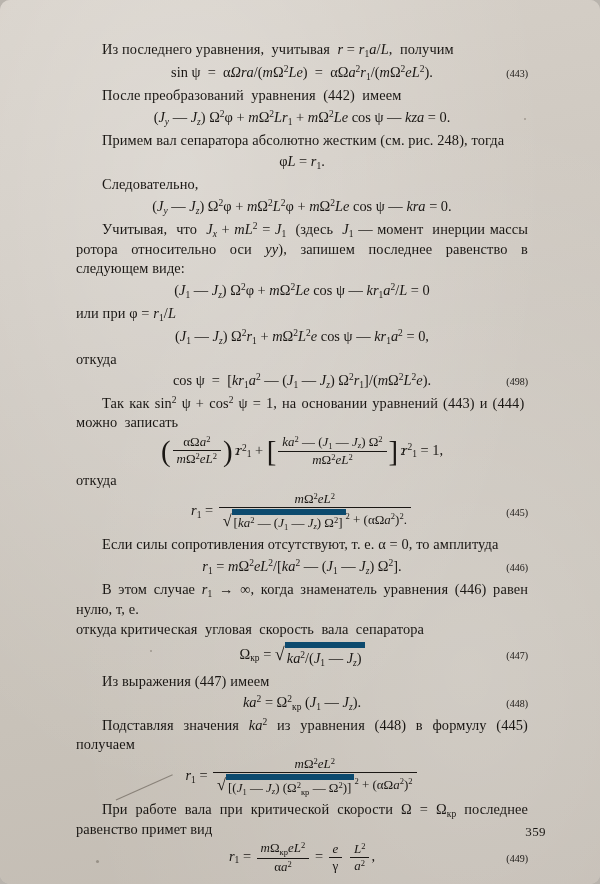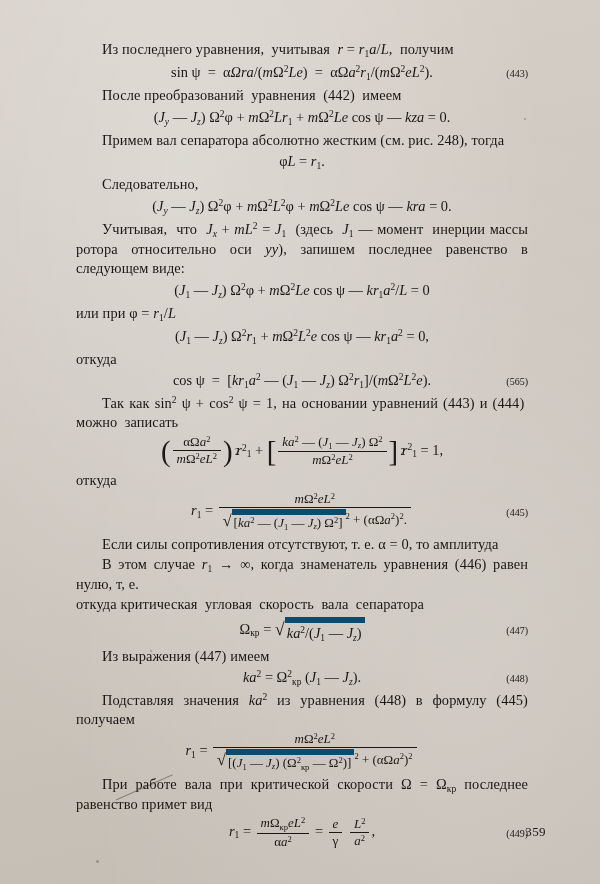--- a/index.html
+++ b/index.html
@@ -8,20 +8,21 @@
     background: #b9b4ad;
   }
   .page {
     position: relative;
     width: 600px;
     height: 884px;
     background: #cfc9c1;
     overflow: hidden;
     font-family: "Liberation Serif", serif;
     color: #1a1714;
+    border-radius: 10px;
   }
   .paper {
     position: absolute;
     left: 0; top: 0;
     width: 600px; height: 884px;
     background:
       radial-gradient(ellipse at 30% 20%, rgba(255,255,255,0.26), rgba(255,255,255,0) 62%),
       radial-gradient(ellipse at 78% 76%, rgba(255,255,255,0.18), rgba(255,255,255,0) 60%),
       linear-gradient(168deg, #d6d0c8 0%, #cdc7bf 40%, #c8c2b9 72%, #c3bcb3 100%);
   }
@@ -155,21 +156,21 @@
     <p class="noind">или при φ = <i>r</i><sub>1</sub>/<i>L</i></p>
 
     <div class="eq">
       <span class="eqbody">(<i>J</i><sub>1</sub> — <i>J<sub>z</sub></i>) Ω<sup>2</sup><i>r</i><sub>1</sub> + <i>m</i>Ω<sup>2</sup><i>L</i><sup>2</sup><i>e</i> cos ψ — <i>kr</i><sub>1</sub><i>a</i><sup>2</sup> = 0,</span>
     </div>
 
     <p class="noind">откуда</p>
 
     <div class="eq">
       <span class="eqbody">cos ψ&nbsp; =&nbsp; [<i>kr</i><sub>1</sub><i>a</i><sup>2</sup> — (<i>J</i><sub>1</sub> — <i>J<sub>z</sub></i>) Ω<sup>2</sup><i>r</i><sub>1</sub>]/(<i>m</i>Ω<sup>2</sup><i>L</i><sup>2</sup><i>e</i>).</span>
-      <span class="num">(565)</span>
+      <span class="num">(498)</span>
     </div>
 
     <p>Так как sin<sup>2</sup> ψ + cos<sup>2</sup> ψ = 1, на основании уравнений (443) и (444)&nbsp; можно&nbsp; записать</p>
 
     <div class="eq">
       <span class="eqbody">
         <span class="bigpar">(</span><span class="frac"><span class="nu">αΩ<i>a</i><sup>2</sup></span><span class="de"><i>m</i>Ω<sup>2</sup><i>eL</i><sup>2</sup></span></span><span class="bigpar">)</span><span class="stk"><span class="ex">2</span></span>&nbsp;<i>r</i><span class="stk"><span style="font-size:0.66em; vertical-align:0.5em;">2</span></span><sub>1</sub> +
         <span class="bigbr">[</span><span class="frac"><span class="nu"><i>ka</i><sup>2</sup> — (<i>J</i><sub>1</sub> — <i>J<sub>z</sub></i>) Ω<sup>2</sup></span><span class="de"><i>m</i>Ω<sup>2</sup><i>eL</i><sup>2</sup></span></span><span class="bigbr">]</span><span class="stk"><span class="ex">2</span></span>&nbsp;<i>r</i><sup>2</sup><sub>1</sub> = 1,
       </span>
     </div>
@@ -182,20 +183,24 @@
         <span class="frac">
           <span class="nu"><i>m</i>Ω<sup>2</sup><i>eL</i><sup>2</sup></span>
           <span class="de"><span class="sqrt"><span class="rad">√</span><span class="body">[<i>ka</i><sup>2</sup> — (<i>J</i><sub>1</sub> — <i>J<sub>z</sub></i>) Ω<sup>2</sup>]</span></span><sup>2</sup> + (αΩ<i>a</i><sup>2</sup>)<sup>2</sup>.</span>
         </span>
       </span>
       <span class="num">(445)</span>
     </div>
 
     <p>Если силы сопротивления отсутствуют, т. е. α = 0, то амплитуда</p>
 
+    <div class="eq">
+      <span class="eqbody"><i>r</i><sub>1</sub> = <i>m</i>Ω<sup>2</sup><i>eL</i><sup>2</sup>/[<i>ka</i><sup>2</sup> — (<i>J</i><sub>1</sub> — <i>J<sub>z</sub></i>) Ω<sup>2</sup>].</span>
+      <span class="num">(446)</span>
+    </div>
 
     <p>В этом случае <i>r</i><sub>1</sub> → ∞, когда знаменатель уравнения (446) равен нулю, т, е.</p>
 
 
     <p class="noind">откуда критическая&nbsp; угловая&nbsp; скорость&nbsp; вала&nbsp; сепаратора</p>
 
     <div class="eq">
       <span class="eqbody">Ω<sub>кр</sub> = <span class="sqrt"><span class="rad">√</span><span class="body"><i>ka</i><sup>2</sup>/(<i>J</i><sub>1</sub> — <i>J<sub>z</sub></i>)</span></span></span>
       <span class="num">(447)</span>
     </div>

